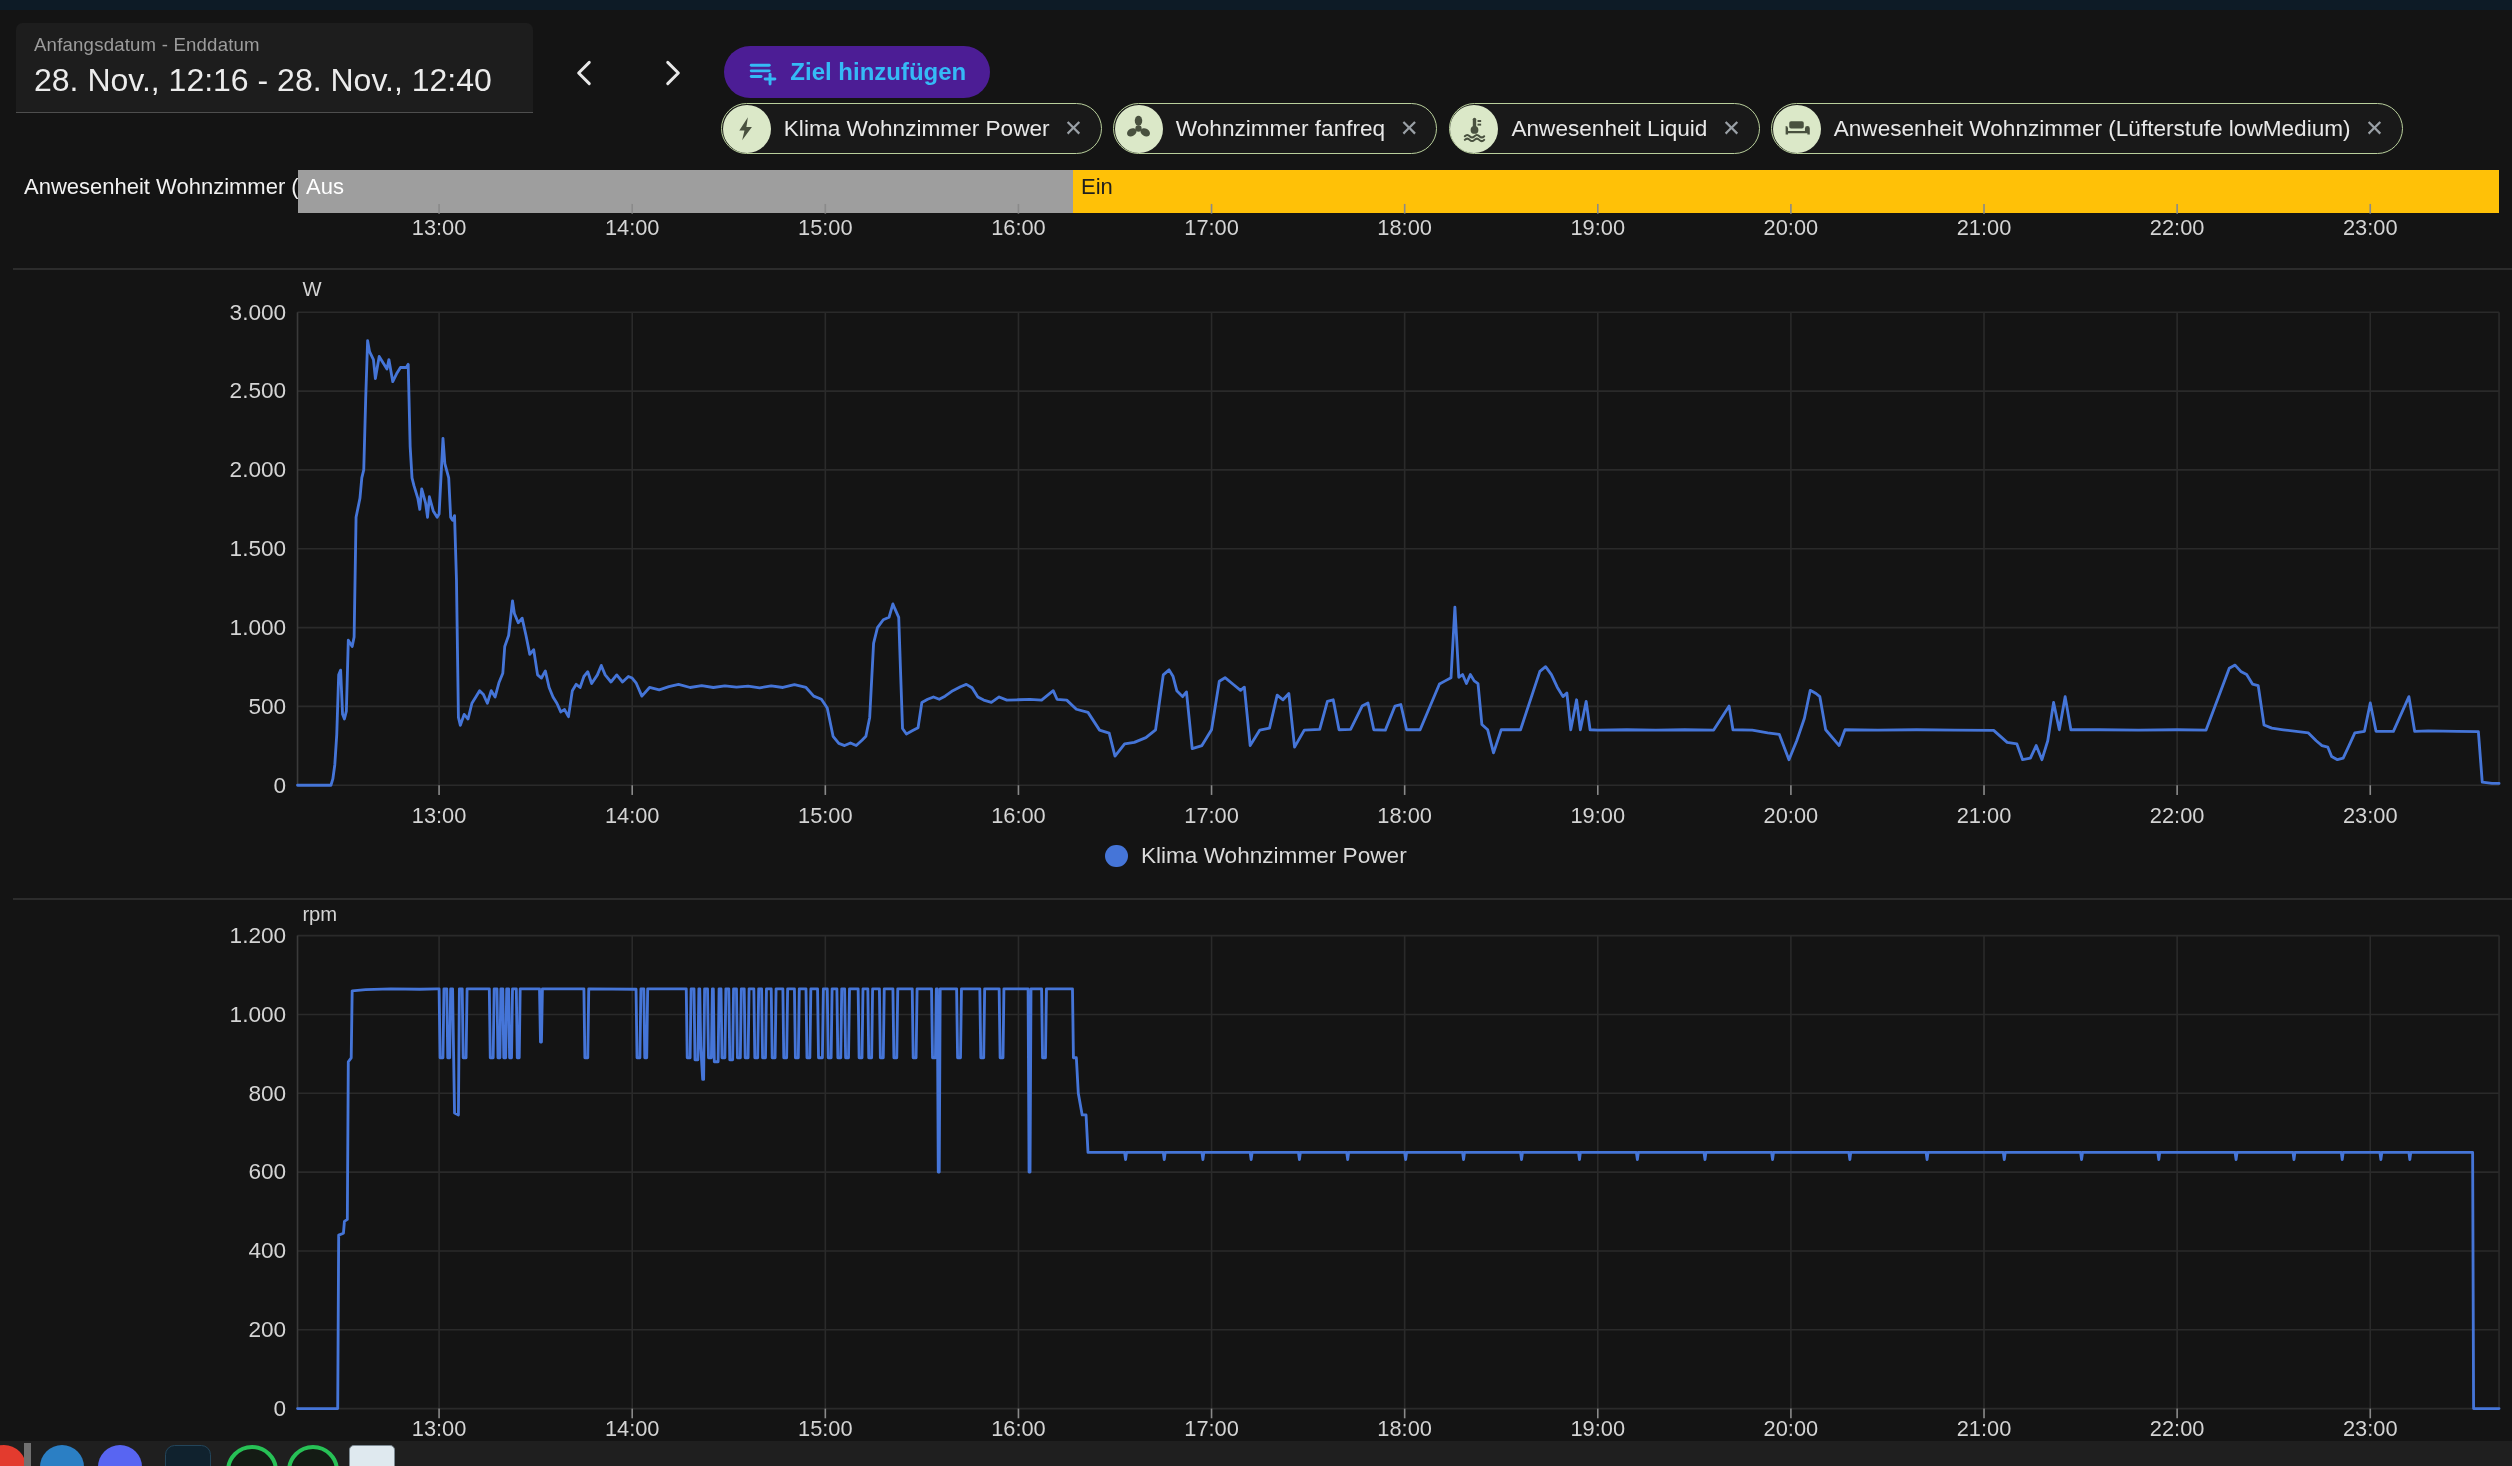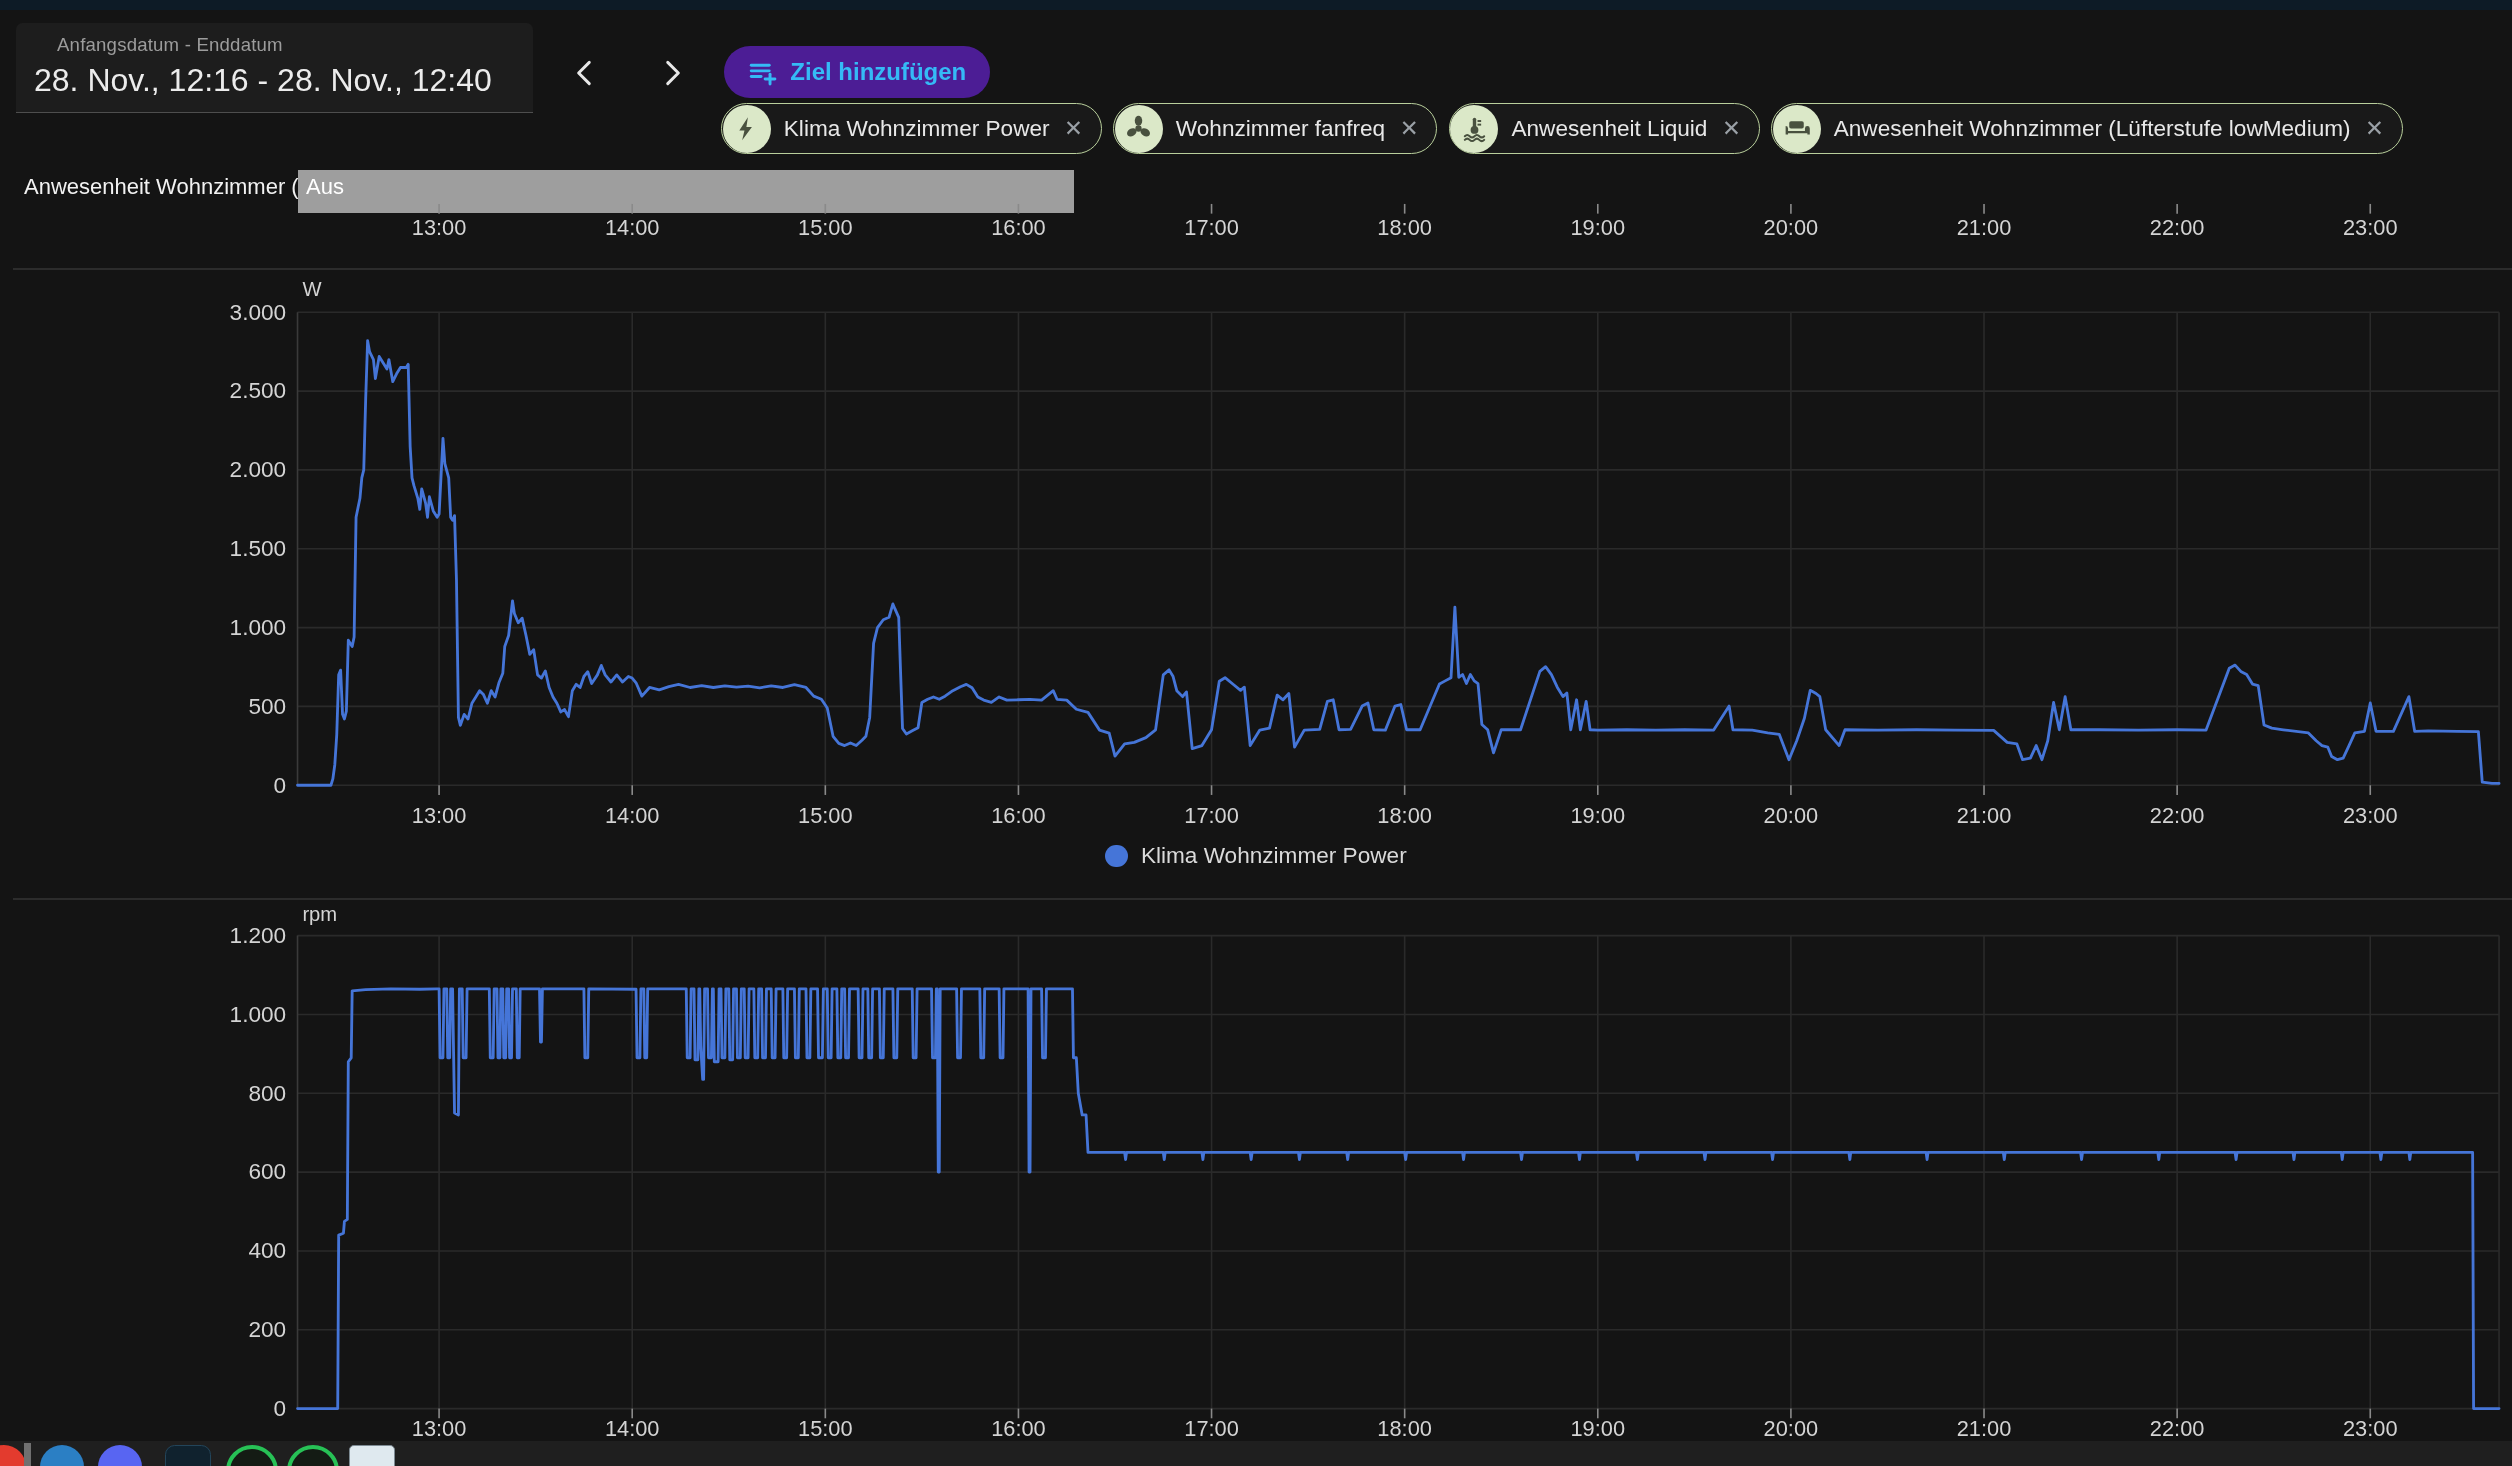--- a/index.html
+++ b/index.html
@@ -4,21 +4,21 @@
 <style>
   html,body{margin:0;padding:0;background:#141414;}
   .screen{position:relative;width:2512px;height:1467px;background:#141414;overflow:hidden;
           font-family:"Liberation Sans",sans-serif;color:#e6e6e6;}
   .top-strip{position:absolute;left:0;top:0;width:2512px;height:9.7px;background:#0d1b26;}
 
   
   .date-field{position:absolute;left:16px;top:22.6px;width:517px;height:90px;background:#1d1d1d;
               border-bottom:1.6px solid #4e4e4e;border-radius:6.5px 6.5px 0 0;box-sizing:border-box;
               padding:11.3px 0 0 18px;cursor:pointer;}
-  .date-label{font-size:18.6px;color:#9c9c9c;letter-spacing:0.2px;margin-left:23px;}
+  .date-label{font-size:18.6px;color:#9c9c9c;letter-spacing:0.2px;}
   .date-value{font-size:32px;color:#ececec;margin-top:6.5px;}
 
   .nav-arrow{position:absolute;top:50px;width:45px;height:45px;background:transparent;border:none;
              cursor:pointer;display:flex;align-items:center;justify-content:center;padding:0;}
   .nav-arrow.prev{left:563px;}
   .nav-arrow.next{left:648px;}
 
   .add-target{position:absolute;left:724px;top:46px;height:52px;border:none;cursor:pointer;
               background:#4c1d95;color:#35baf6;border-radius:26px;display:flex;align-items:center;
               gap:11.3px;padding:0 24px;font-family:"Liberation Sans",sans-serif;font-size:24px;font-weight:700;}
@@ -135,20 +135,21 @@
         </svg>
       </span>
       <span class="chip-label">Anwesenheit Wohnzimmer (Lüfterstufe lowMedium)</span>
       <span class="chip-close">✕</span>
     </div>
   </div>
 
   <div class="timeline-label">Anwesenheit Wohnzimmer (Lüft...</div>
   <div id="timeline-bar">
       <div class="tl-seg" style="left: 298px; width: 776px; background: rgb(158, 158, 158); color: rgb(255, 255, 255);">Aus</div>
+      <div class="tl-seg" style="left: 1073px; width: 1426px; background: rgb(255, 193, 7); color: rgb(31, 31, 31);">Ein</div>
     </div>
 
   <div class="divider" style="top:268px"></div>
   <div class="divider" style="top:898px"></div>
 
   <svg id="chart-layer" width="2512" height="1467" viewBox="0 0 3107 1814">
       <line x1="543.0841228070176" y1="252" x2="543.0841228070176" y2="264" stroke="#8a8a8a" stroke-width="2"></line>
       <text x="543.0841228070176" y="290" fill="#d4d4d4" font-size="27" font-family="&quot;Liberation Sans&quot;,sans-serif" text-anchor="middle">13:00</text>
       <line x1="781.9437719298246" y1="252" x2="781.9437719298246" y2="264" stroke="#8a8a8a" stroke-width="2"></line>
       <text x="781.9437719298246" y="290" fill="#d4d4d4" font-size="27" font-family="&quot;Liberation Sans&quot;,sans-serif" text-anchor="middle">14:00</text>

